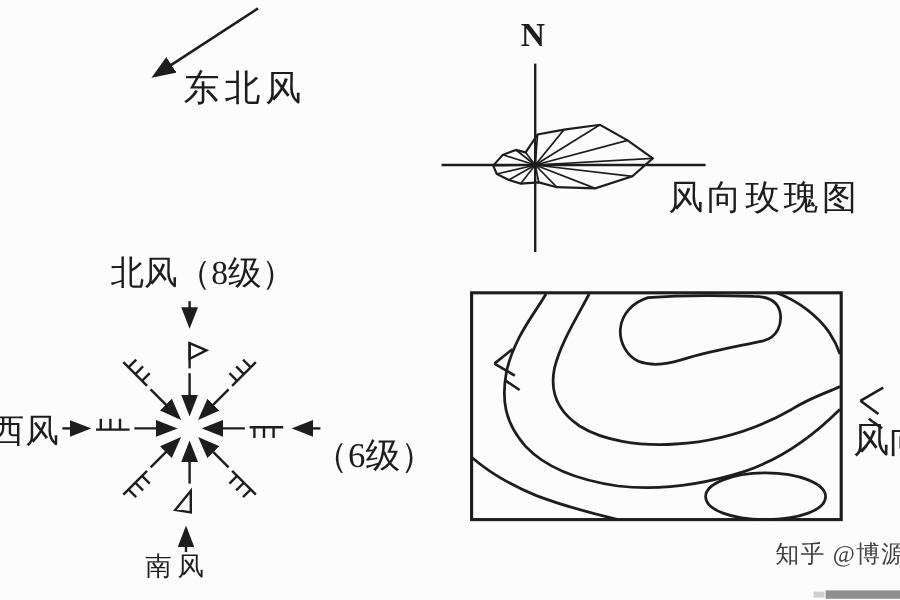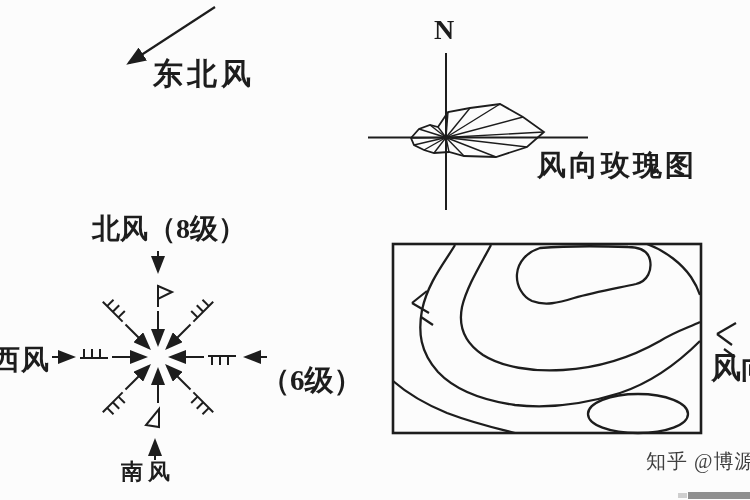--- a/index.html
+++ b/index.html
@@ -9,25 +9,25 @@
     background:#fcfcfc;
     overflow:hidden;
     font-family:"Liberation Serif","DejaVu Serif",serif;
   }
   #drawing{position:absolute;left:0;top:0;}
   .label{
     position:absolute;
     color:#1d1d1d;
     white-space:nowrap;
     line-height:1;
-    font-weight:700;
+    font-weight:400;
   }
   .lbl-ne-wind   {left:153px;top:59px; font-size:30px;letter-spacing:4px;}
   .lbl-compass-n {left:434px;top:16px; font-size:28px;font-weight:700;letter-spacing:0;}
-  .lbl-rose-title{left:537px;top:151px;font-size:29px;letter-spacing:3px;}
+  .lbl-rose-title{left:557px;top:151px;font-size:29px;letter-spacing:3px;}
   .lbl-north-wind{left:92px; top:215px;font-size:28px;letter-spacing:0px;}
   .lbl-east-wind1{left:276px;top:330px;font-size:28px;letter-spacing:2px;}
   .lbl-east-wind2{left:261px;top:366px;font-size:29px;letter-spacing:0px;text-align:right;}
   .lbl-west-wind {left:-8px; top:346px;font-size:28px;letter-spacing:1px;}
   .lbl-south-wind{left:121px;top:461px;font-size:22px;letter-spacing:5px;}
   .lbl-map-wind  {left:711px;top:353px;font-size:30px;}
   .watermark{
     position:absolute;left:646px;top:448px;
     font-size:20px;letter-spacing:1px;
     color:#404040;font-weight:400;

